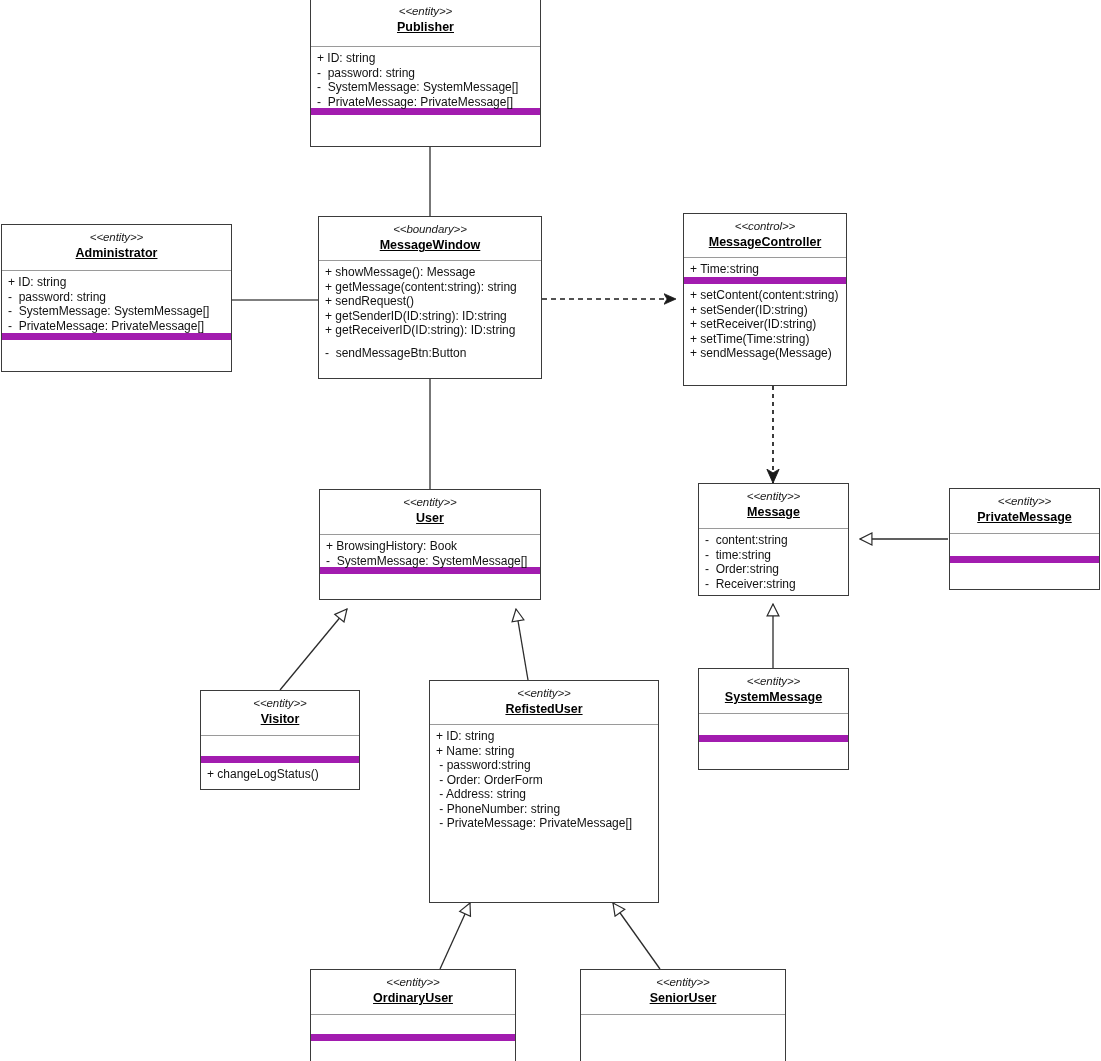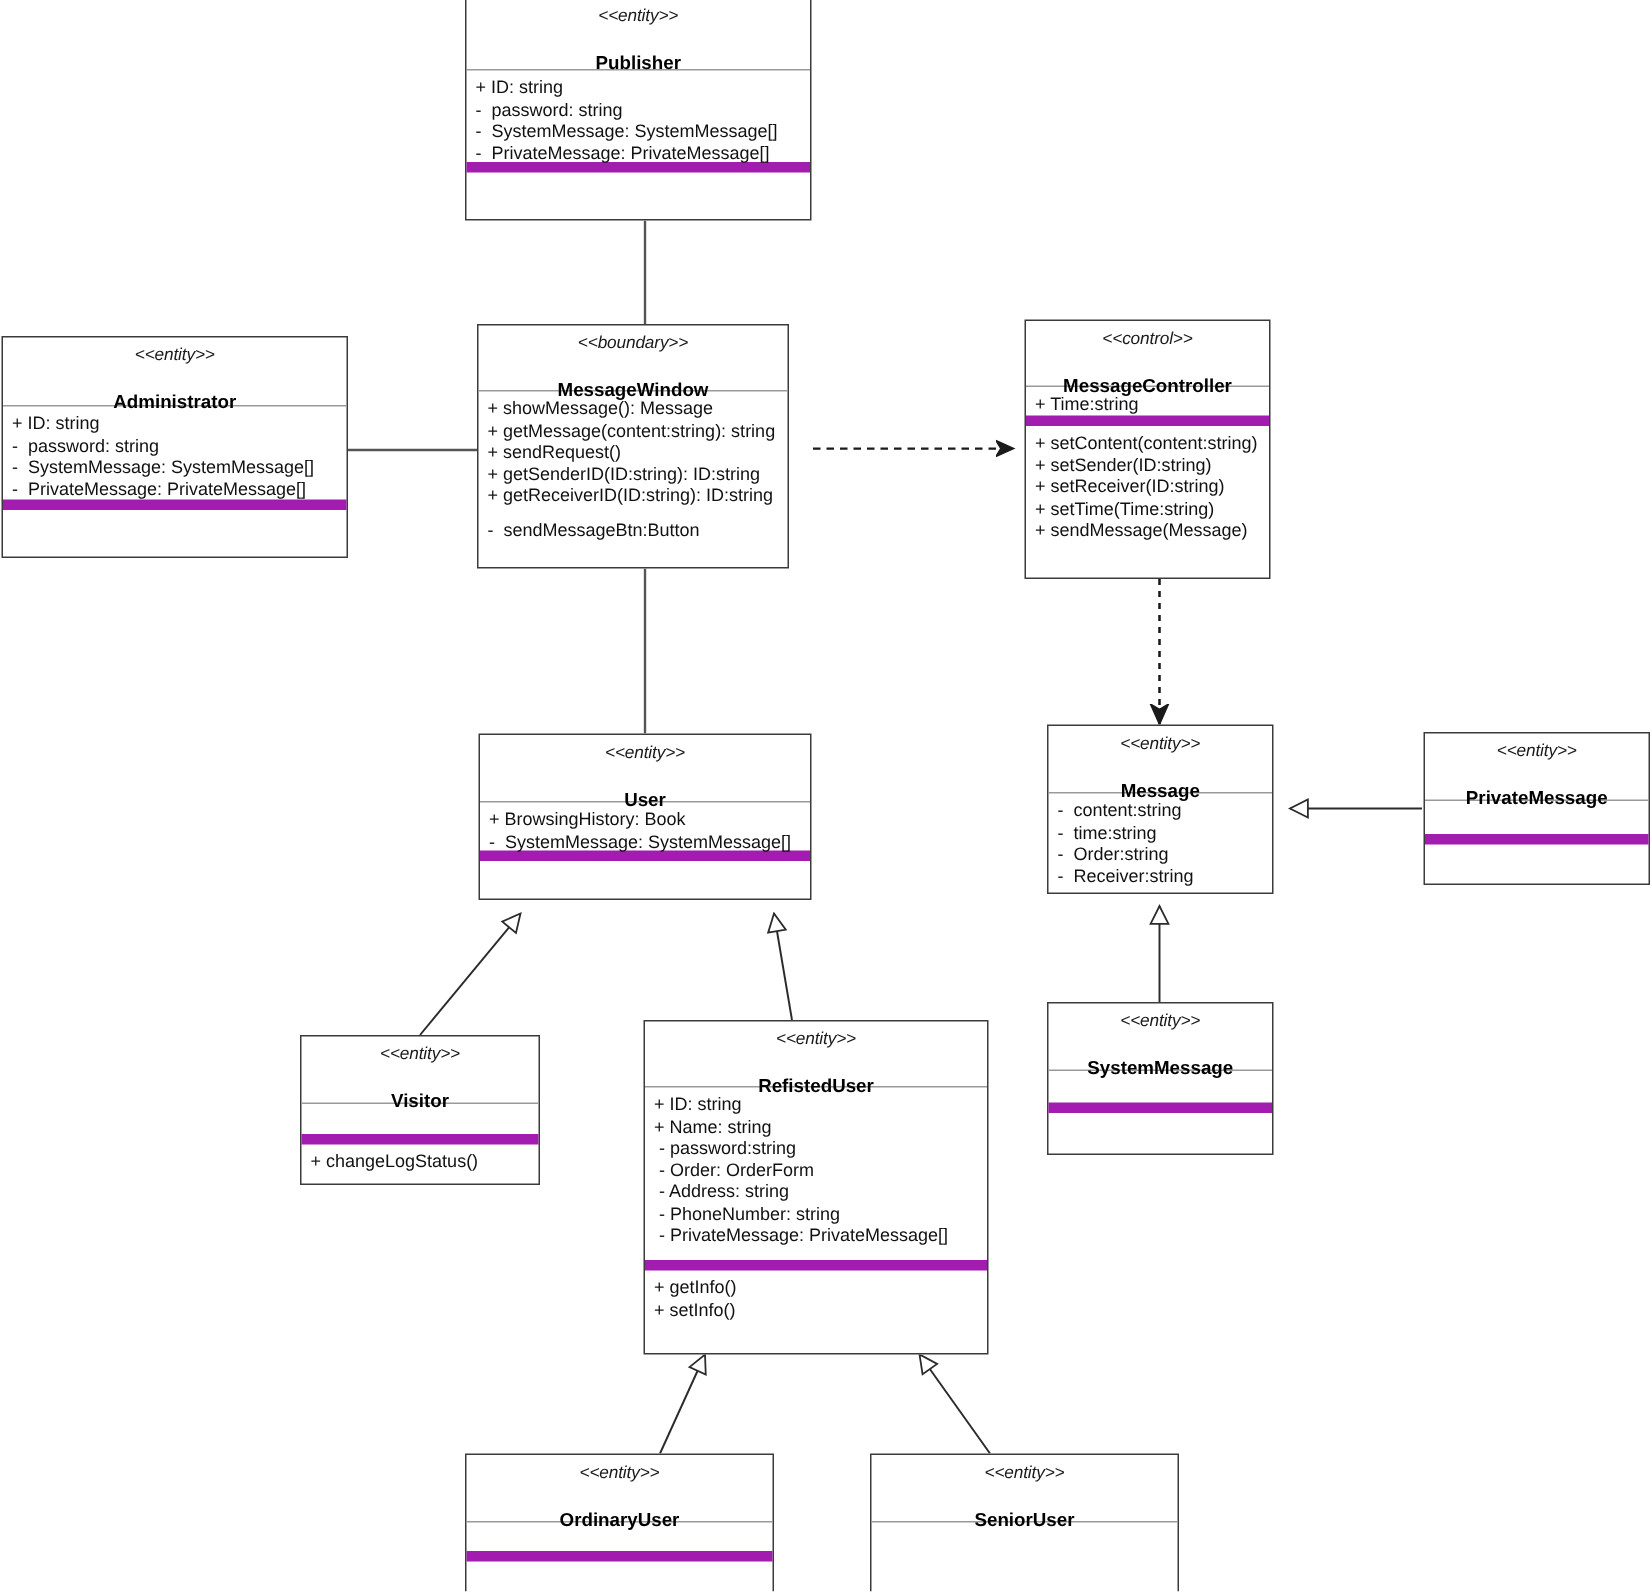--- a/index.html
+++ b/index.html
@@ -47,21 +47,22 @@
     line-height: 14px;
     letter-spacing: -0.1px;
     text-align: center;
   }
   .class-name {
     display: block;
     font-weight: bold;
     font-size: 12.5px;
     color: #000000;
     line-height: 17px;
-    margin-top: 16px;
+    margin-top: 1px;
+    text-decoration: underline;
   }
   .uml-compartment {
     box-sizing: border-box;
     padding: 4px 5px 4px 6px;
     border-bottom: 7px solid #a21caf;
   }
   .uml-compartment:last-child {
     border-bottom: none;
   }
   .uml-compartment.nb {
@@ -159,21 +160,21 @@
     </div>
     <div class="uml-compartment" style="height:69px;">
       <span class="member">+ ID: string</span>
       <span class="member">-  password: string</span>
       <span class="member">-  SystemMessage: SystemMessage[]</span>
       <span class="member">-  PrivateMessage: PrivateMessage[]</span>
     </div>
     <div class="uml-compartment nb empty-comp"></div>
   </div>
 
-  <div class="uml-class" style="left:318px; top:216px; width:208px; height:163px;">
+  <div class="uml-class" style="left:318px; top:216px; width:224px; height:163px;">
     <div class="uml-header" style="height:44px;">
       <span class="stereotype">&lt;&lt;boundary&gt;&gt;</span>
       <span class="class-name">MessageWindow</span>
     </div>
     <div class="uml-compartment nb">
       <span class="member">+ showMessage(): Message</span>
       <span class="member">+ getMessage(content:string): string</span>
       <span class="member">+ sendRequest()</span>
       <span class="member">+ getSenderID(ID:string): ID:string</span>
       <span class="member">+ getReceiverID(ID:string): ID:string</span>
@@ -252,24 +253,20 @@
     </div>
     <div class="uml-compartment" style="height:122px;">
       <span class="member">+ ID: string</span>
       <span class="member">+ Name: string</span>
       <span class="member"> - password:string</span>
       <span class="member"> - Order: OrderForm</span>
       <span class="member"> - Address: string</span>
       <span class="member"> - PhoneNumber: string</span>
       <span class="member"> - PrivateMessage: PrivateMessage[]</span>
     </div>
-    <div class="uml-compartment nb">
-      <span class="member">+ getInfo()</span>
-      <span class="member">+ setInfo()</span>
-    </div>
   </div>
 
   <div class="uml-class" style="left:698px; top:668px; width:151px; height:102px;">
     <div class="uml-header" style="height:45px;">
       <span class="stereotype">&lt;&lt;entity&gt;&gt;</span>
       <span class="class-name">SystemMessage</span>
     </div>
     <div class="uml-compartment empty-comp" style="height:28px;"></div>
     <div class="uml-compartment nb empty-comp"></div>
   </div>

